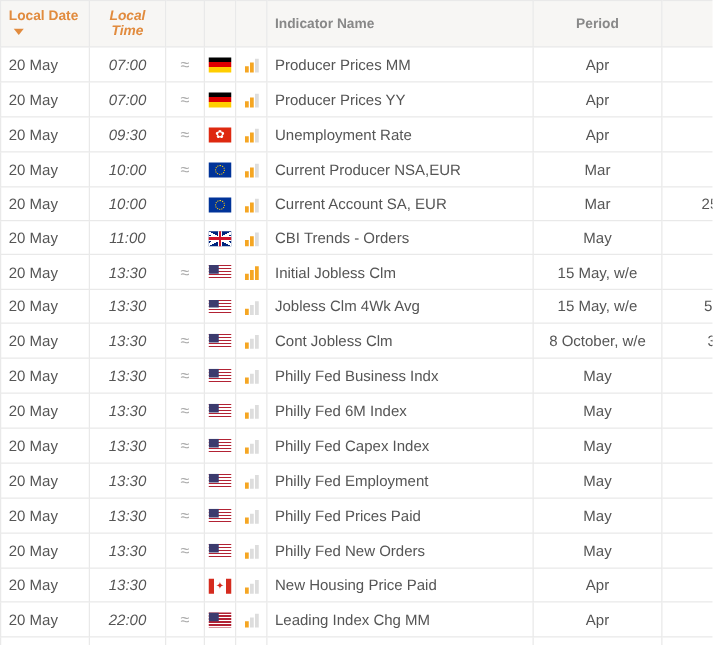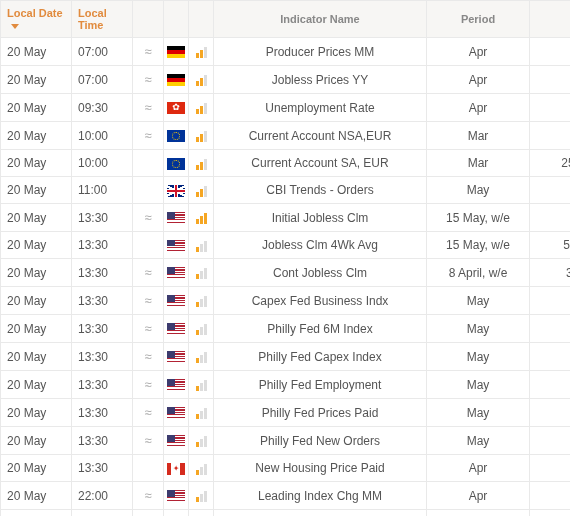--- a/index.html
+++ b/index.html
@@ -28,25 +28,25 @@
     text-align: left;
     font-size: 11px;
   }
   th.active {
     color: #e18b3e;
   }
   td {
     background: #fff;
   }
   .col-date   { width: 58px; }
-  .col-time   { width: 48px; text-align: left; }
+  .col-time   { width: 48px; text-align: center; font-style: italic; }
   .col-recur  { width: 18px; text-align: center; }
   .col-flag   { width: 20px; text-align: center; padding:4px 2px; }
   .col-impact { width: 20px; text-align: center; padding:4px 2px; }
-  .col-name   { width: 200px; text-align: center; }
+  .col-name   { width: 200px; }
   .col-period { width: 90px; text-align: center; }
   .col-prior  { width: 70px; text-align: right; }
 
   th.col-period { text-align: center; }
   th.col-prior  { text-align: right; }
 
   .sort-arrow {
     display: inline-block;
     width: 0; height: 0;
     border-left: 4px solid transparent;
@@ -197,21 +197,21 @@
       <tr>
         <td class="col-date"><span>20 May</span></td>
         <td class="col-time"><span>07:00</span></td>
         <td class="col-recur"><span class="recur">≈</span></td>
         <td class="col-flag"><span class="flag flag-de"></span></td>
         <td class="col-impact"><span class="impact lvl-2">
             <span></span>
             <span></span>
             <span></span>
           </span></td>
-        <td class="col-name"><span>Jobless Prices YY</span></td>
+        <td class="col-name"><span>Producer Prices YY</span></td>
         <td class="col-period"><span>Apr</span></td>
         <td class="col-prior"></td>
       </tr>
       <tr>
         <td class="col-date"><span>20 May</span></td>
         <td class="col-time"><span>09:30</span></td>
         <td class="col-recur"><span class="recur">≈</span></td>
         <td class="col-flag"><span class="flag flag-hk"></span></td>
         <td class="col-impact"><span class="impact lvl-2">
             <span></span>
@@ -225,21 +225,21 @@
       <tr>
         <td class="col-date"><span>20 May</span></td>
         <td class="col-time"><span>10:00</span></td>
         <td class="col-recur"><span class="recur">≈</span></td>
         <td class="col-flag"><span class="flag flag-eu"></span></td>
         <td class="col-impact"><span class="impact lvl-2">
             <span></span>
             <span></span>
             <span></span>
           </span></td>
-        <td class="col-name"><span>Current Account NSA,EUR</span></td>
+        <td class="col-name"><span>Current Producer NSA,EUR</span></td>
         <td class="col-period"><span>Mar</span></td>
         <td class="col-prior"></td>
       </tr>
       <tr>
         <td class="col-date"><span>20 May</span></td>
         <td class="col-time"><span>10:00</span></td>
         <td class="col-recur"></td>
         <td class="col-flag"><span class="flag flag-eu"></span></td>
         <td class="col-impact"><span class="impact lvl-2">
             <span></span>
@@ -296,34 +296,34 @@
         <td class="col-date"><span>20 May</span></td>
         <td class="col-time"><span>13:30</span></td>
         <td class="col-recur"><span class="recur">≈</span></td>
         <td class="col-flag"><span class="flag flag-us"></span></td>
         <td class="col-impact"><span class="impact lvl-1">
             <span></span>
             <span></span>
             <span></span>
           </span></td>
         <td class="col-name"><span>Cont Jobless Clm</span></td>
-        <td class="col-period"><span>8 April, w/e</span></td>
+        <td class="col-period"><span>8 October, w/e</span></td>
         <td class="col-prior"><span>3.655M</span></td>
       </tr>
       <tr>
         <td class="col-date"><span>20 May</span></td>
         <td class="col-time"><span>13:30</span></td>
         <td class="col-recur"><span class="recur">≈</span></td>
         <td class="col-flag"><span class="flag flag-us"></span></td>
         <td class="col-impact"><span class="impact lvl-1">
             <span></span>
             <span></span>
             <span></span>
           </span></td>
-        <td class="col-name"><span>Capex Fed Business Indx</span></td>
+        <td class="col-name"><span>Philly Fed Business Indx</span></td>
         <td class="col-period"><span>May</span></td>
         <td class="col-prior"></td>
       </tr>
       <tr>
         <td class="col-date"><span>20 May</span></td>
         <td class="col-time"><span>13:30</span></td>
         <td class="col-recur"><span class="recur">≈</span></td>
         <td class="col-flag"><span class="flag flag-us"></span></td>
         <td class="col-impact"><span class="impact lvl-1">
             <span></span>

